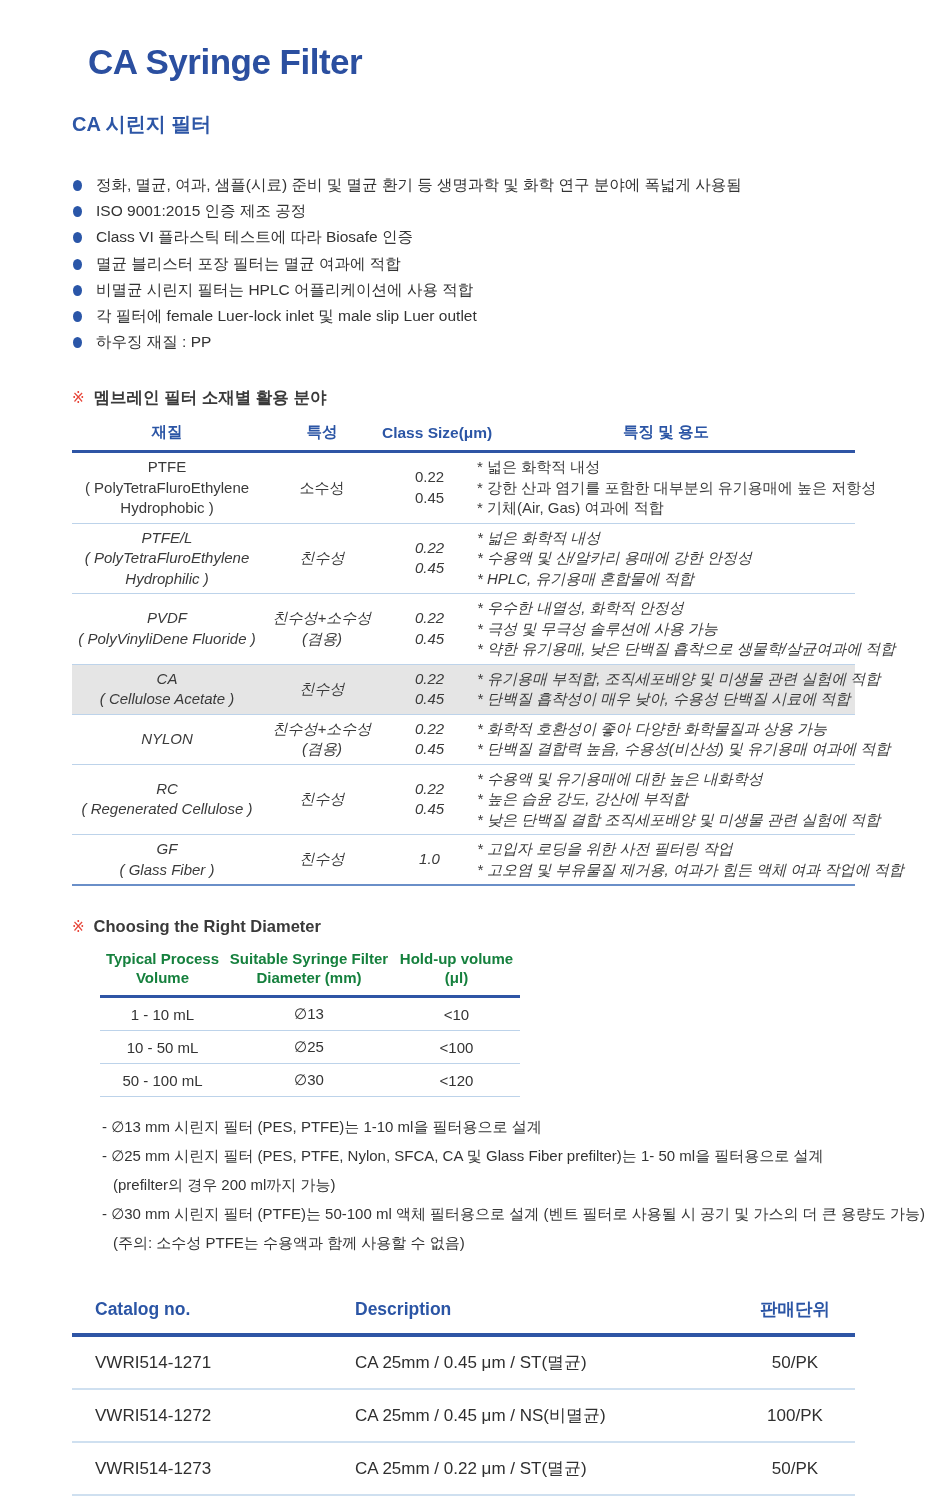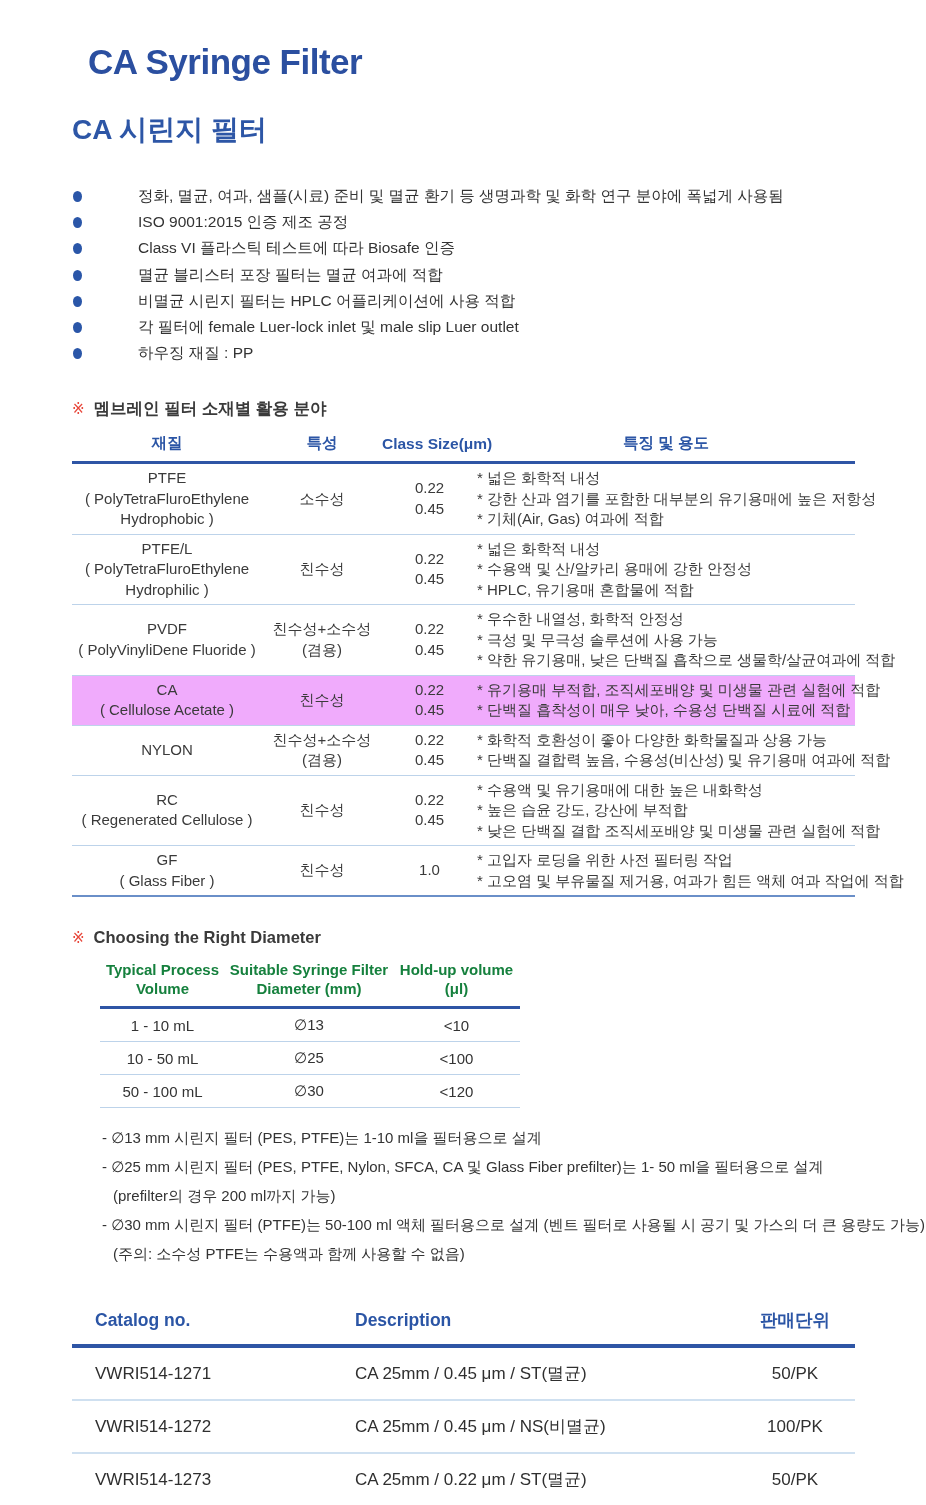--- a/index.html
+++ b/index.html
@@ -1,42 +1,42 @@
 <!DOCTYPE html>
 <html><head>
 <meta charset="utf-8">
 <style>
   html,body{margin:0;padding:0;background:#ffffff;}
   body{width:926px;font-family:"Liberation Sans","DejaVu Sans",sans-serif;color:#333;-webkit-font-smoothing:antialiased;}
   .page{box-sizing:border-box;width:926px;min-height:1505px;padding:26px 71px 30px 72px;background:#fff;}
 
   
   .title{font-size:35px;font-weight:800;color:#2b4fa0;margin:16px;letter-spacing:-0.5px;}
-  .subtitle{font-size:28px;font-weight:600;color:#2d56a6;margin:29px 0 0 0;}
+  .subtitle{font-size:20px;font-weight:600;color:#2d56a6;margin:29px 0 0 0;}
 
   
   .features{margin-top:34px;}
   .feature-row{display:flex;align-items:center;height:26.3px;}
   .bullet{width:9px;height:11px;border-radius:50%;background:#2a56a8;margin:0 14px 0 1px;flex-shrink:0;}
-  .feature-text{font-size:15.5px;color:#333;white-space:nowrap;margin-left:42px;}
+  .feature-text{font-size:15.5px;color:#333;white-space:nowrap;}
 
   
   .section-title{margin-top:31px;font-size:16.5px;font-weight:700;color:#3a3a3a;}
   .marker{color:#e8483c;font-weight:400;margin-right:9px;font-size:15px;}
 
   
   table{border-collapse:collapse;}
   .membrane-table{width:783px;margin-top:13px;table-layout:fixed;}
   .membrane-table col.m0{width:190px;} .membrane-table col.m1{width:120px;}
   .membrane-table col.m2{width:95px;}  .membrane-table col.m3{width:378px;}
   .membrane-table th{font-size:15.5px;font-weight:700;color:#2b55a5;padding:0 0 7px 0;text-align:center;border-bottom:3px solid #2e55a5;white-space:nowrap;}
   .membrane-table td{font-size:15px;line-height:20.5px;padding:4px 0;color:#3a3a3a;vertical-align:middle;}
-  .membrane-table tbody tr + tr{border-top:1px solid #bdd3ea;}
+  .membrane-table tbody tr + tr{border-top:1px solid #bdd3ea;font-style:italic;}
   .membrane-table tbody{border-bottom:2px solid #6a8fc8;}
-  .membrane-table tr.hl{background:#f0abfc;}
+  .membrane-table tr.hl{background:#e5e5e5;}
   .cell-center{text-align:center;}
   .cell-line{white-space:nowrap;}
   .feat-line{white-space:nowrap;text-align:left;}
 
   
   .diameter-table{margin:13px 0 0 28px;table-layout:fixed;}
   .diameter-table col.d0{width:125px;} .diameter-table col.d1{width:168px;} .diameter-table col.d2{width:127px;}
   .diameter-table th{font-size:15px;font-weight:700;color:#15803d;line-height:19px;padding:0 0 8px 0;border-bottom:3px solid #2e55a5;text-align:center;white-space:nowrap;}
   .diameter-table td{font-size:15px;color:#333;text-align:center;padding:7px 0;white-space:nowrap;}
   .diameter-table tbody tr + tr{border-top:1px solid #bdd3ea;}

